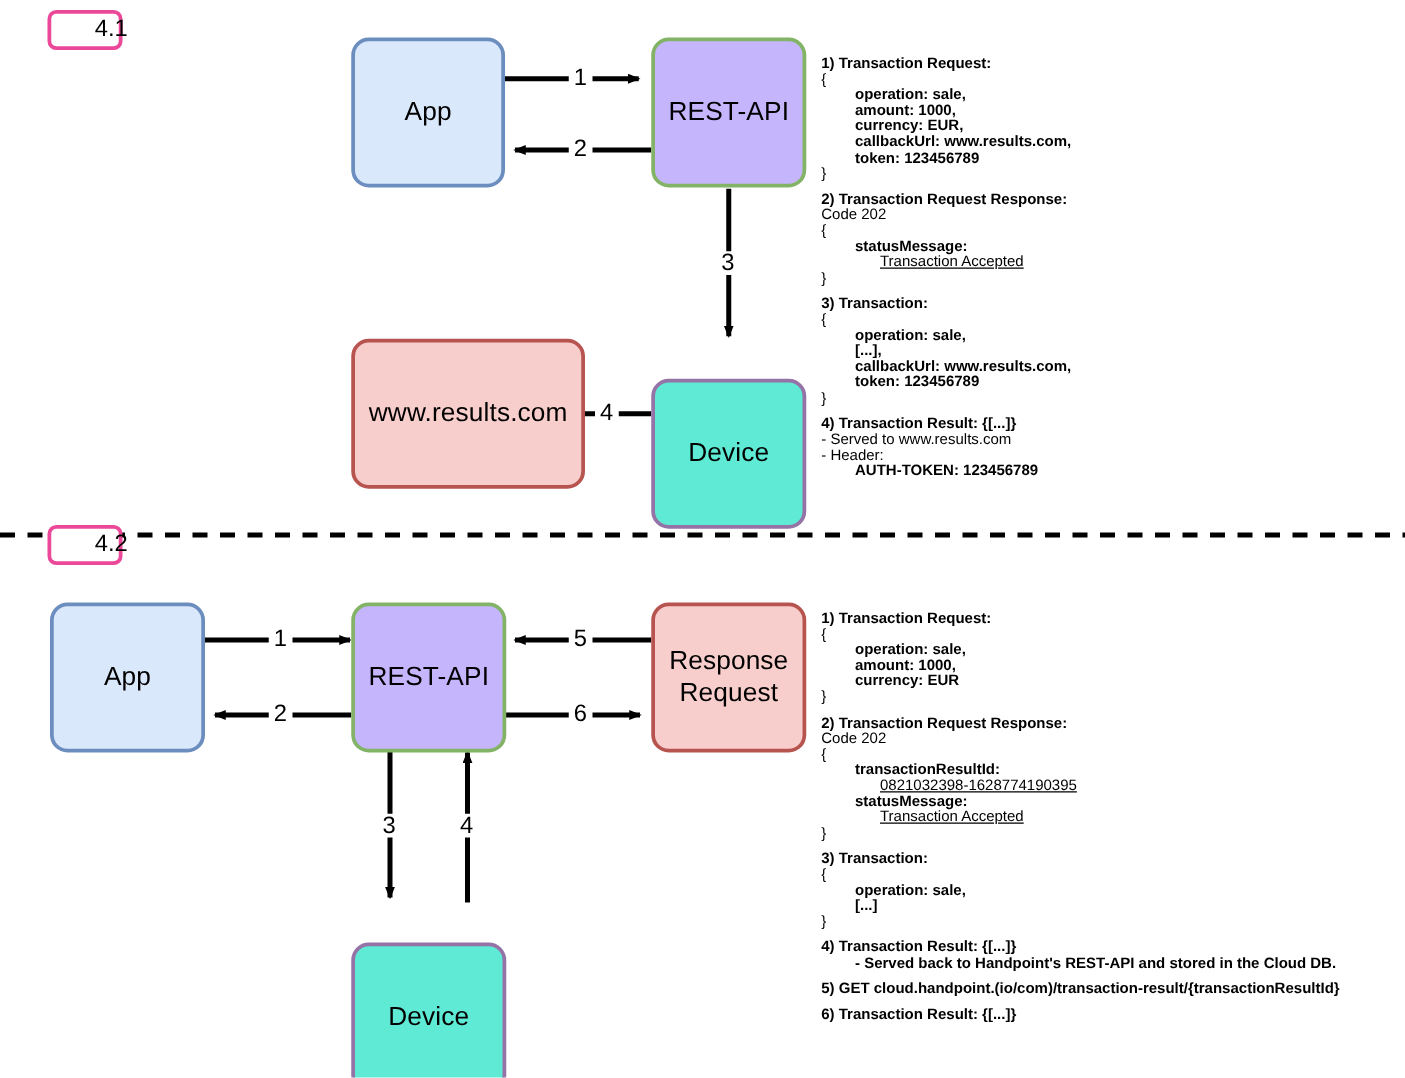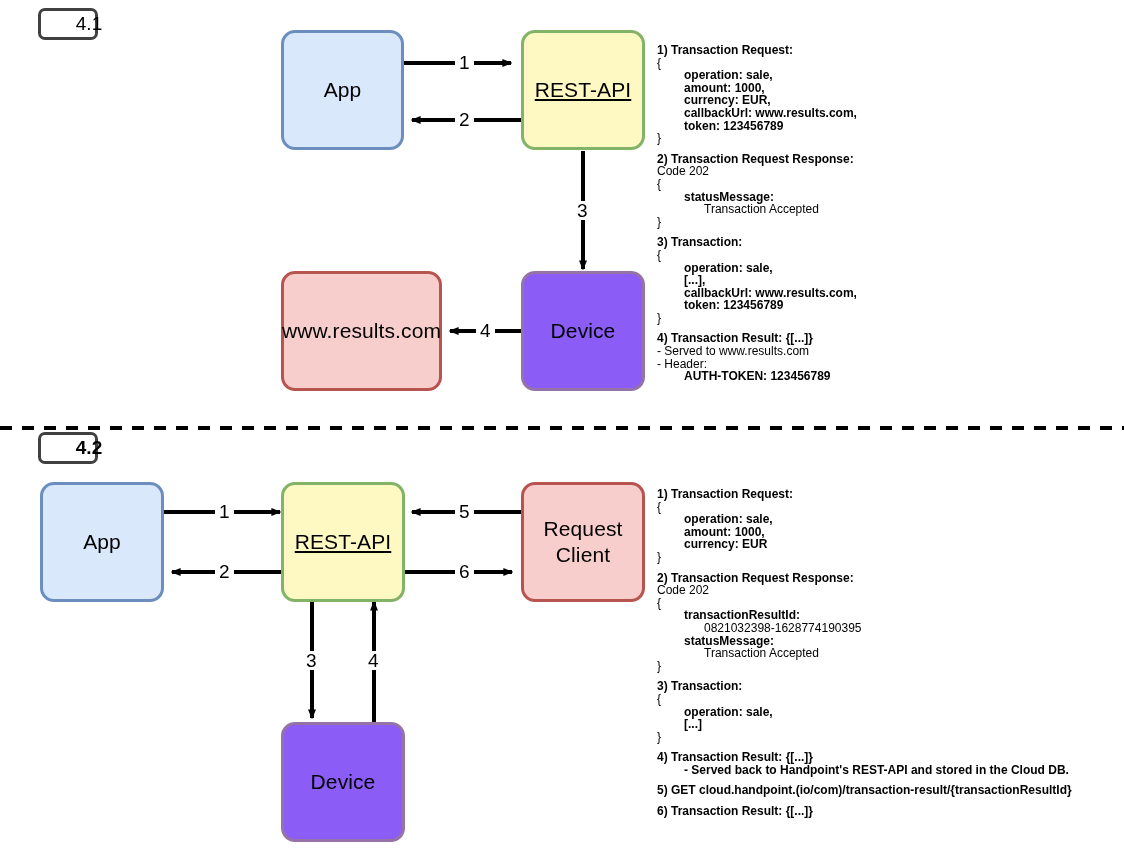--- a/index.html
+++ b/index.html
@@ -38,29 +38,29 @@
     display: flex;
     align-items: center;
     justify-content: center;
     text-align: center;
     font-size: 21px;
     line-height: 26px;
     color: #000;
     letter-spacing: 0.1px;
   }
   .node.blue   { background: #dae8fc; border-color: #6c8ebf; text-align: center; }
-  .node.green  { background: #fef9c3; border-color: #82b366; text-decoration: underline; }
-  .node.purple { background: #8b5cf6; border-color: #9673a6; }
+  .node.green  { background: #c4b5fd; border-color: #82b366; }
+  .node.purple { background: #5eead4; border-color: #9673a6; margin-top: 32px; }
   .node.red    { background: #f8cecc; border-color: #b85450; }
 
   
   .section-tag {
     position: absolute;
     box-sizing: border-box;
-    border: 3px solid #404040;
+    border: 3px solid #ec4899;
     border-radius: 7px;
     background: #fff;
     display: flex;
     align-items: center;
     justify-content: center;
     font-size: 19px;
     font-weight: 400;
     color: #000;
     width: 60px;
     height: 32px;
@@ -92,21 +92,21 @@
     display: block;
   }
   .notes .ln {
     display: block;
   }
   .notes .sp {
     display: block;
     height: 8px;
   }
   .i1 { padding-left: 27px; font-weight: bold; }
-  .i2 { padding-left: 47px; }
+  .i2 { padding-left: 47px; text-decoration: underline; }
   .i0 { padding-left: 0; }
 </style>
 </head>
 <body>
 
 <div class="canvas">
 
   <svg class="layer" viewBox="0 0 1124 862">
     <defs>
       <marker id="arrowEnd" markerWidth="10" markerHeight="10" refX="8.6" refY="4" orient="auto" markerUnits="userSpaceOnUse">
@@ -136,40 +136,40 @@
 
     <line x1="374" y1="722" x2="374" y2="602" stroke="#000" stroke-width="4" marker-end="url(#arrowEnd)"></line>
   </svg>
 
   <div class="section-tag" style="left:38px; top:8px;">4.1</div>
 
   <div class="node blue" style="left:281px; top:30px; width:123px; height:120px;">App</div>
 
   <div class="node green" style="left:521px; top:30px; width:124px; height:120px;">REST-API</div>
 
-  <div class="node red" style="left:281px; top:271px; width:161px; height:120px;">www.results.com</div>
+  <div class="node red" style="left:281px; top:271px; width:187px; height:120px;">www.results.com</div>
 
   <div class="node purple" style="left:521px; top:271px; width:124px; height:120px;">Device</div>
 
   <div class="edge-label" style="left:455px; top:53px;">1</div>
   <div class="edge-label" style="left:455px; top:110px;">2</div>
   <div class="edge-label" style="left:573px; top:201px;">3</div>
   <div class="edge-label" style="left:476px; top:321px;">4</div>
 
   <div class="notes" style="left:657px; top:44px;"><span class="hdr">1) Transaction Request:</span><span class="ln i0">{</span><span class="ln i1">operation: sale,</span><span class="ln i1">amount: 1000,</span><span class="ln i1">currency: EUR,</span><span class="ln i1">callbackUrl: www.results.com,</span><span class="ln i1">token: 123456789</span><span class="ln i0">}</span><span class="sp"></span><span class="hdr">2) Transaction Request Response:</span><span class="ln i0">Code 202</span><span class="ln i0">{</span><span class="ln i1">statusMessage:</span><span class="ln i2">Transaction Accepted</span><span class="ln i0">}</span><span class="sp"></span><span class="hdr">3) Transaction:</span><span class="ln i0">{</span><span class="ln i1">operation: sale,</span><span class="ln i1">[...],</span><span class="ln i1">callbackUrl: www.results.com,</span><span class="ln i1">token: 123456789</span><span class="ln i0">}</span><span class="sp"></span><span class="hdr">4) Transaction Result: {[...]}</span><span class="ln i0">- Served to www.results.com</span><span class="ln i0">- Header:</span><span class="ln i1">AUTH-TOKEN: 123456789</span></div>
 
-  <div class="section-tag" style="left:38px; top:432px;font-weight:bold;">4.2</div>
+  <div class="section-tag" style="left:38px; top:420px;">4.2</div>
 
   <div class="node blue" style="left:40px; top:482px; width:124px; height:120px;">App</div>
 
   <div class="node green" style="left:281px; top:482px; width:124px; height:120px;">REST-API</div>
 
   <div class="node red" style="left:521px; top:482px; width:124px; height:120px; flex-direction:column;">
+    <span>Response</span>
     <span>Request</span>
-    <span>Client</span>
   </div>
 
   <div class="node purple" style="left:281px; top:722px; width:124px; height:120px;">Device</div>
 
   <div class="edge-label" style="left:215px; top:502px;">1</div>
   <div class="edge-label" style="left:215px; top:562px;">2</div>
   <div class="edge-label" style="left:455px; top:502px;">5</div>
   <div class="edge-label" style="left:455px; top:562px;">6</div>
   <div class="edge-label" style="left:302px; top:651px;">3</div>
   <div class="edge-label" style="left:364px; top:651px;">4</div>

